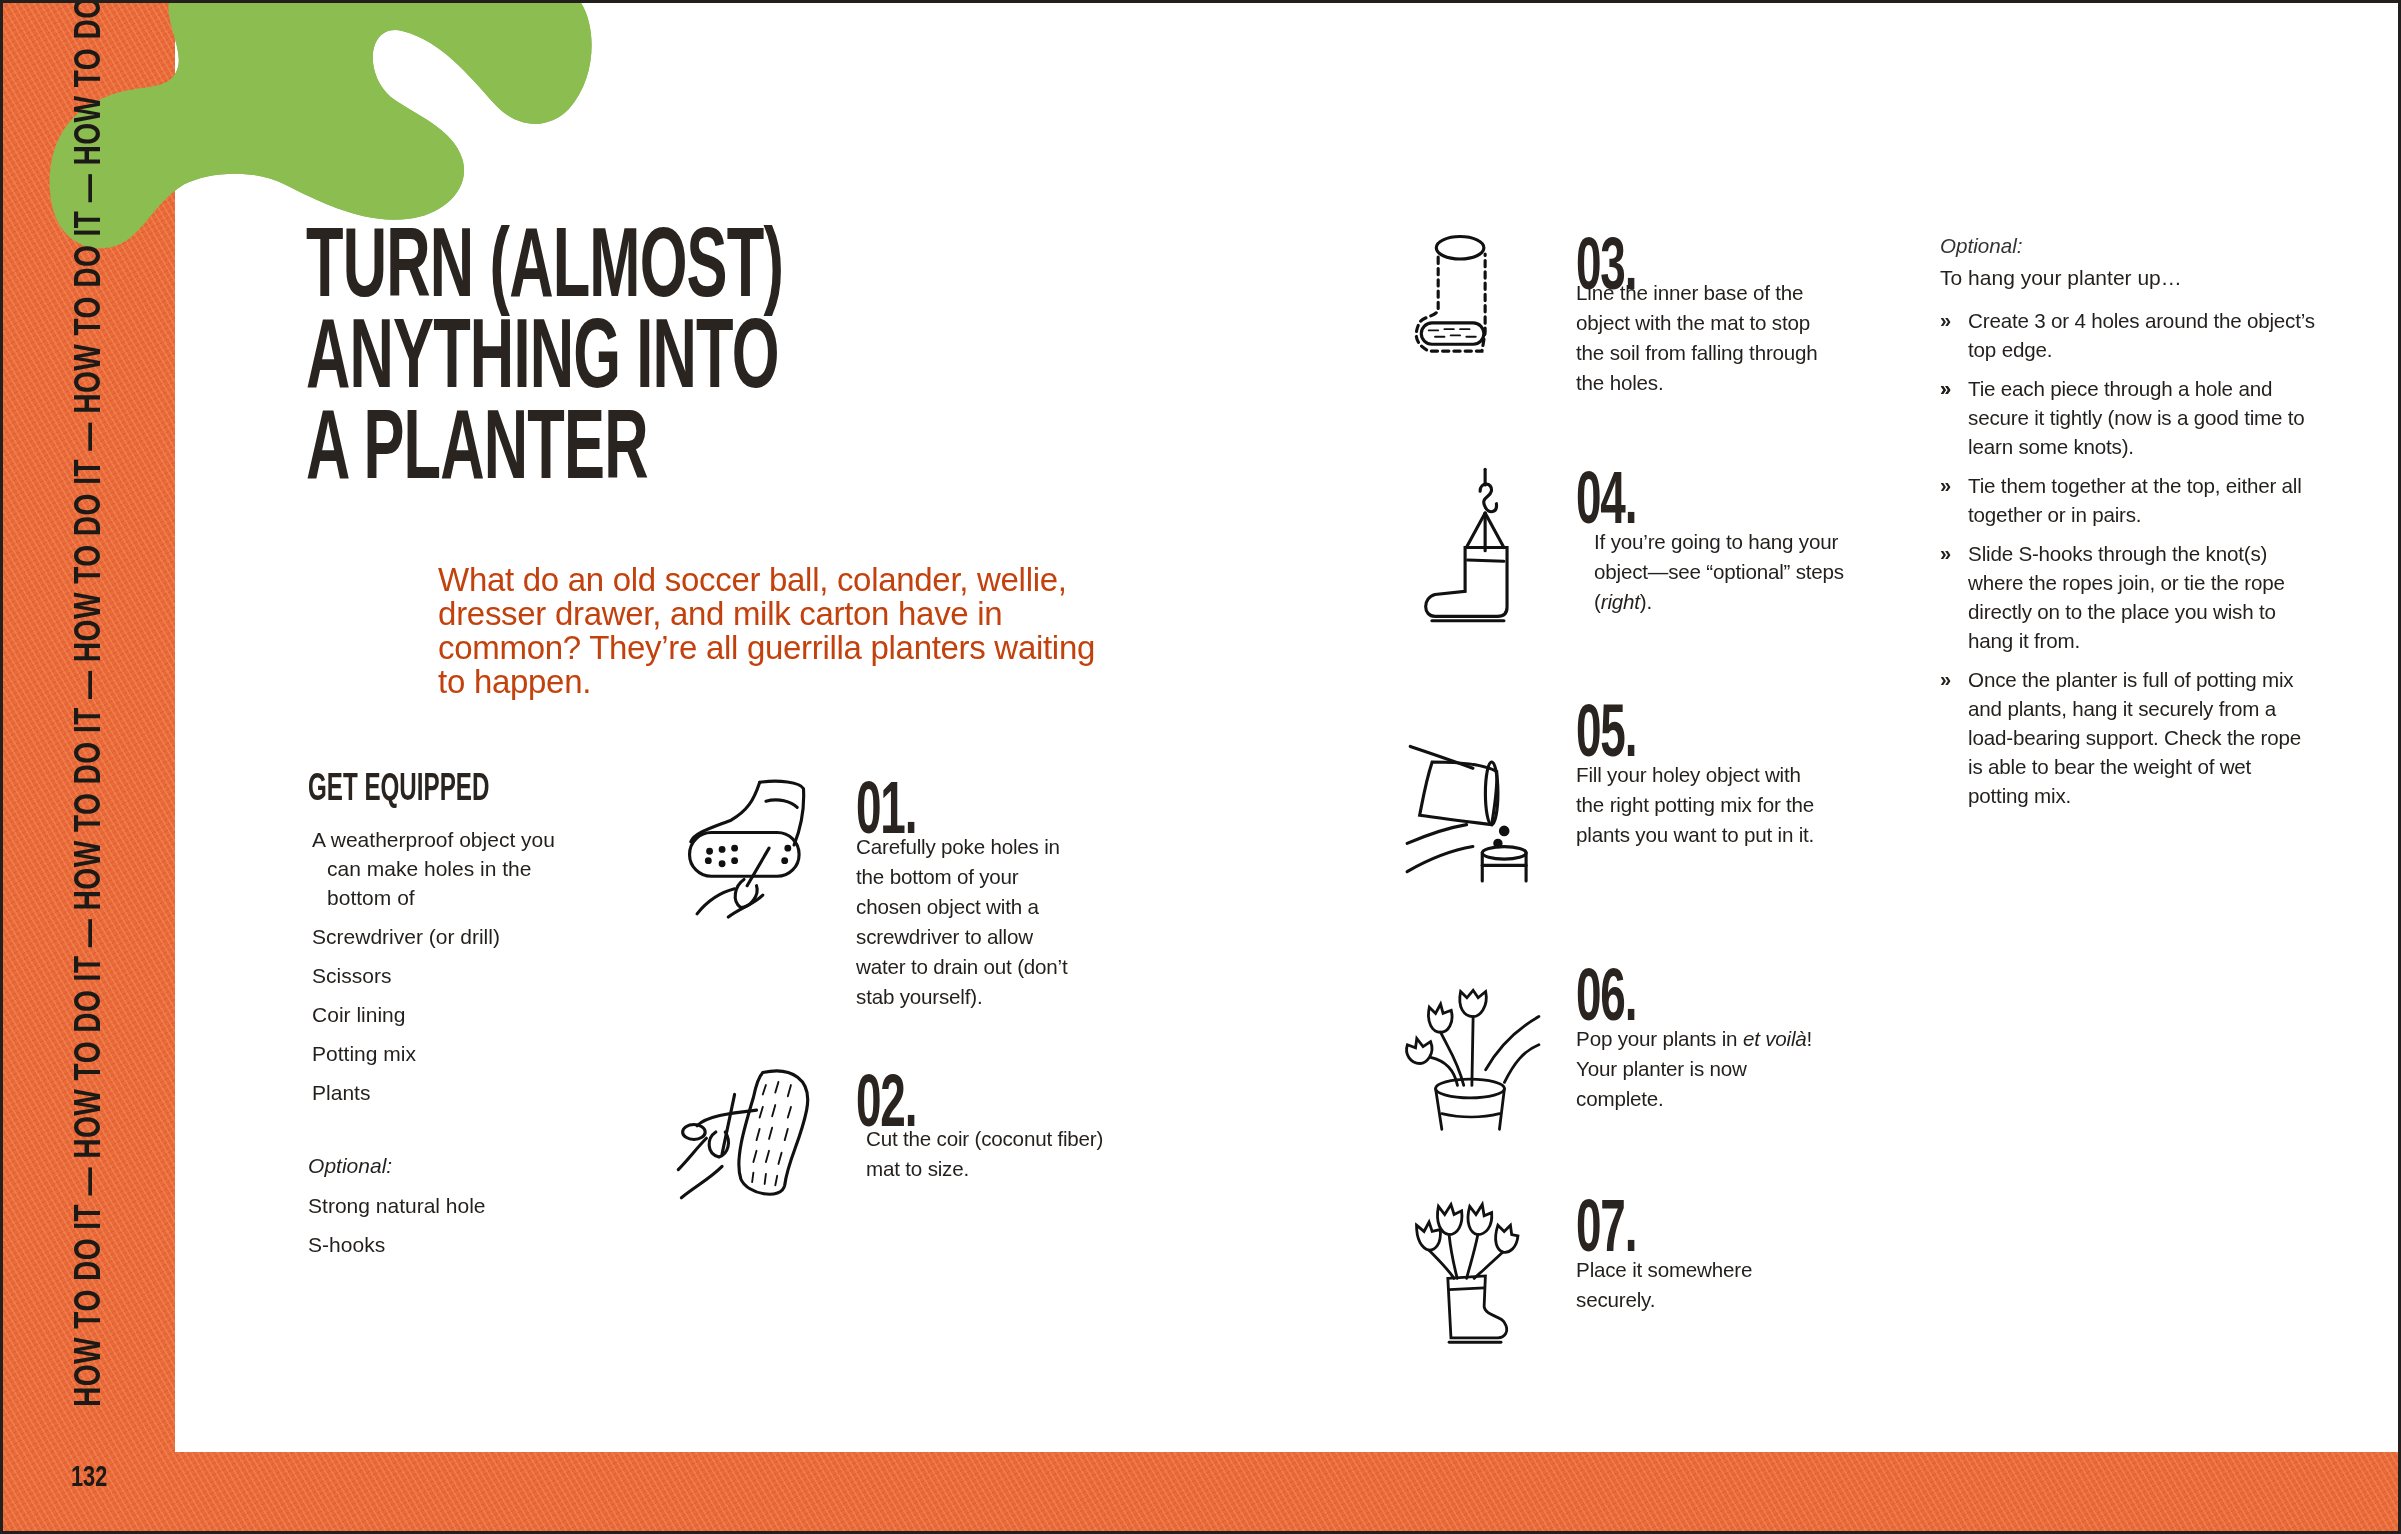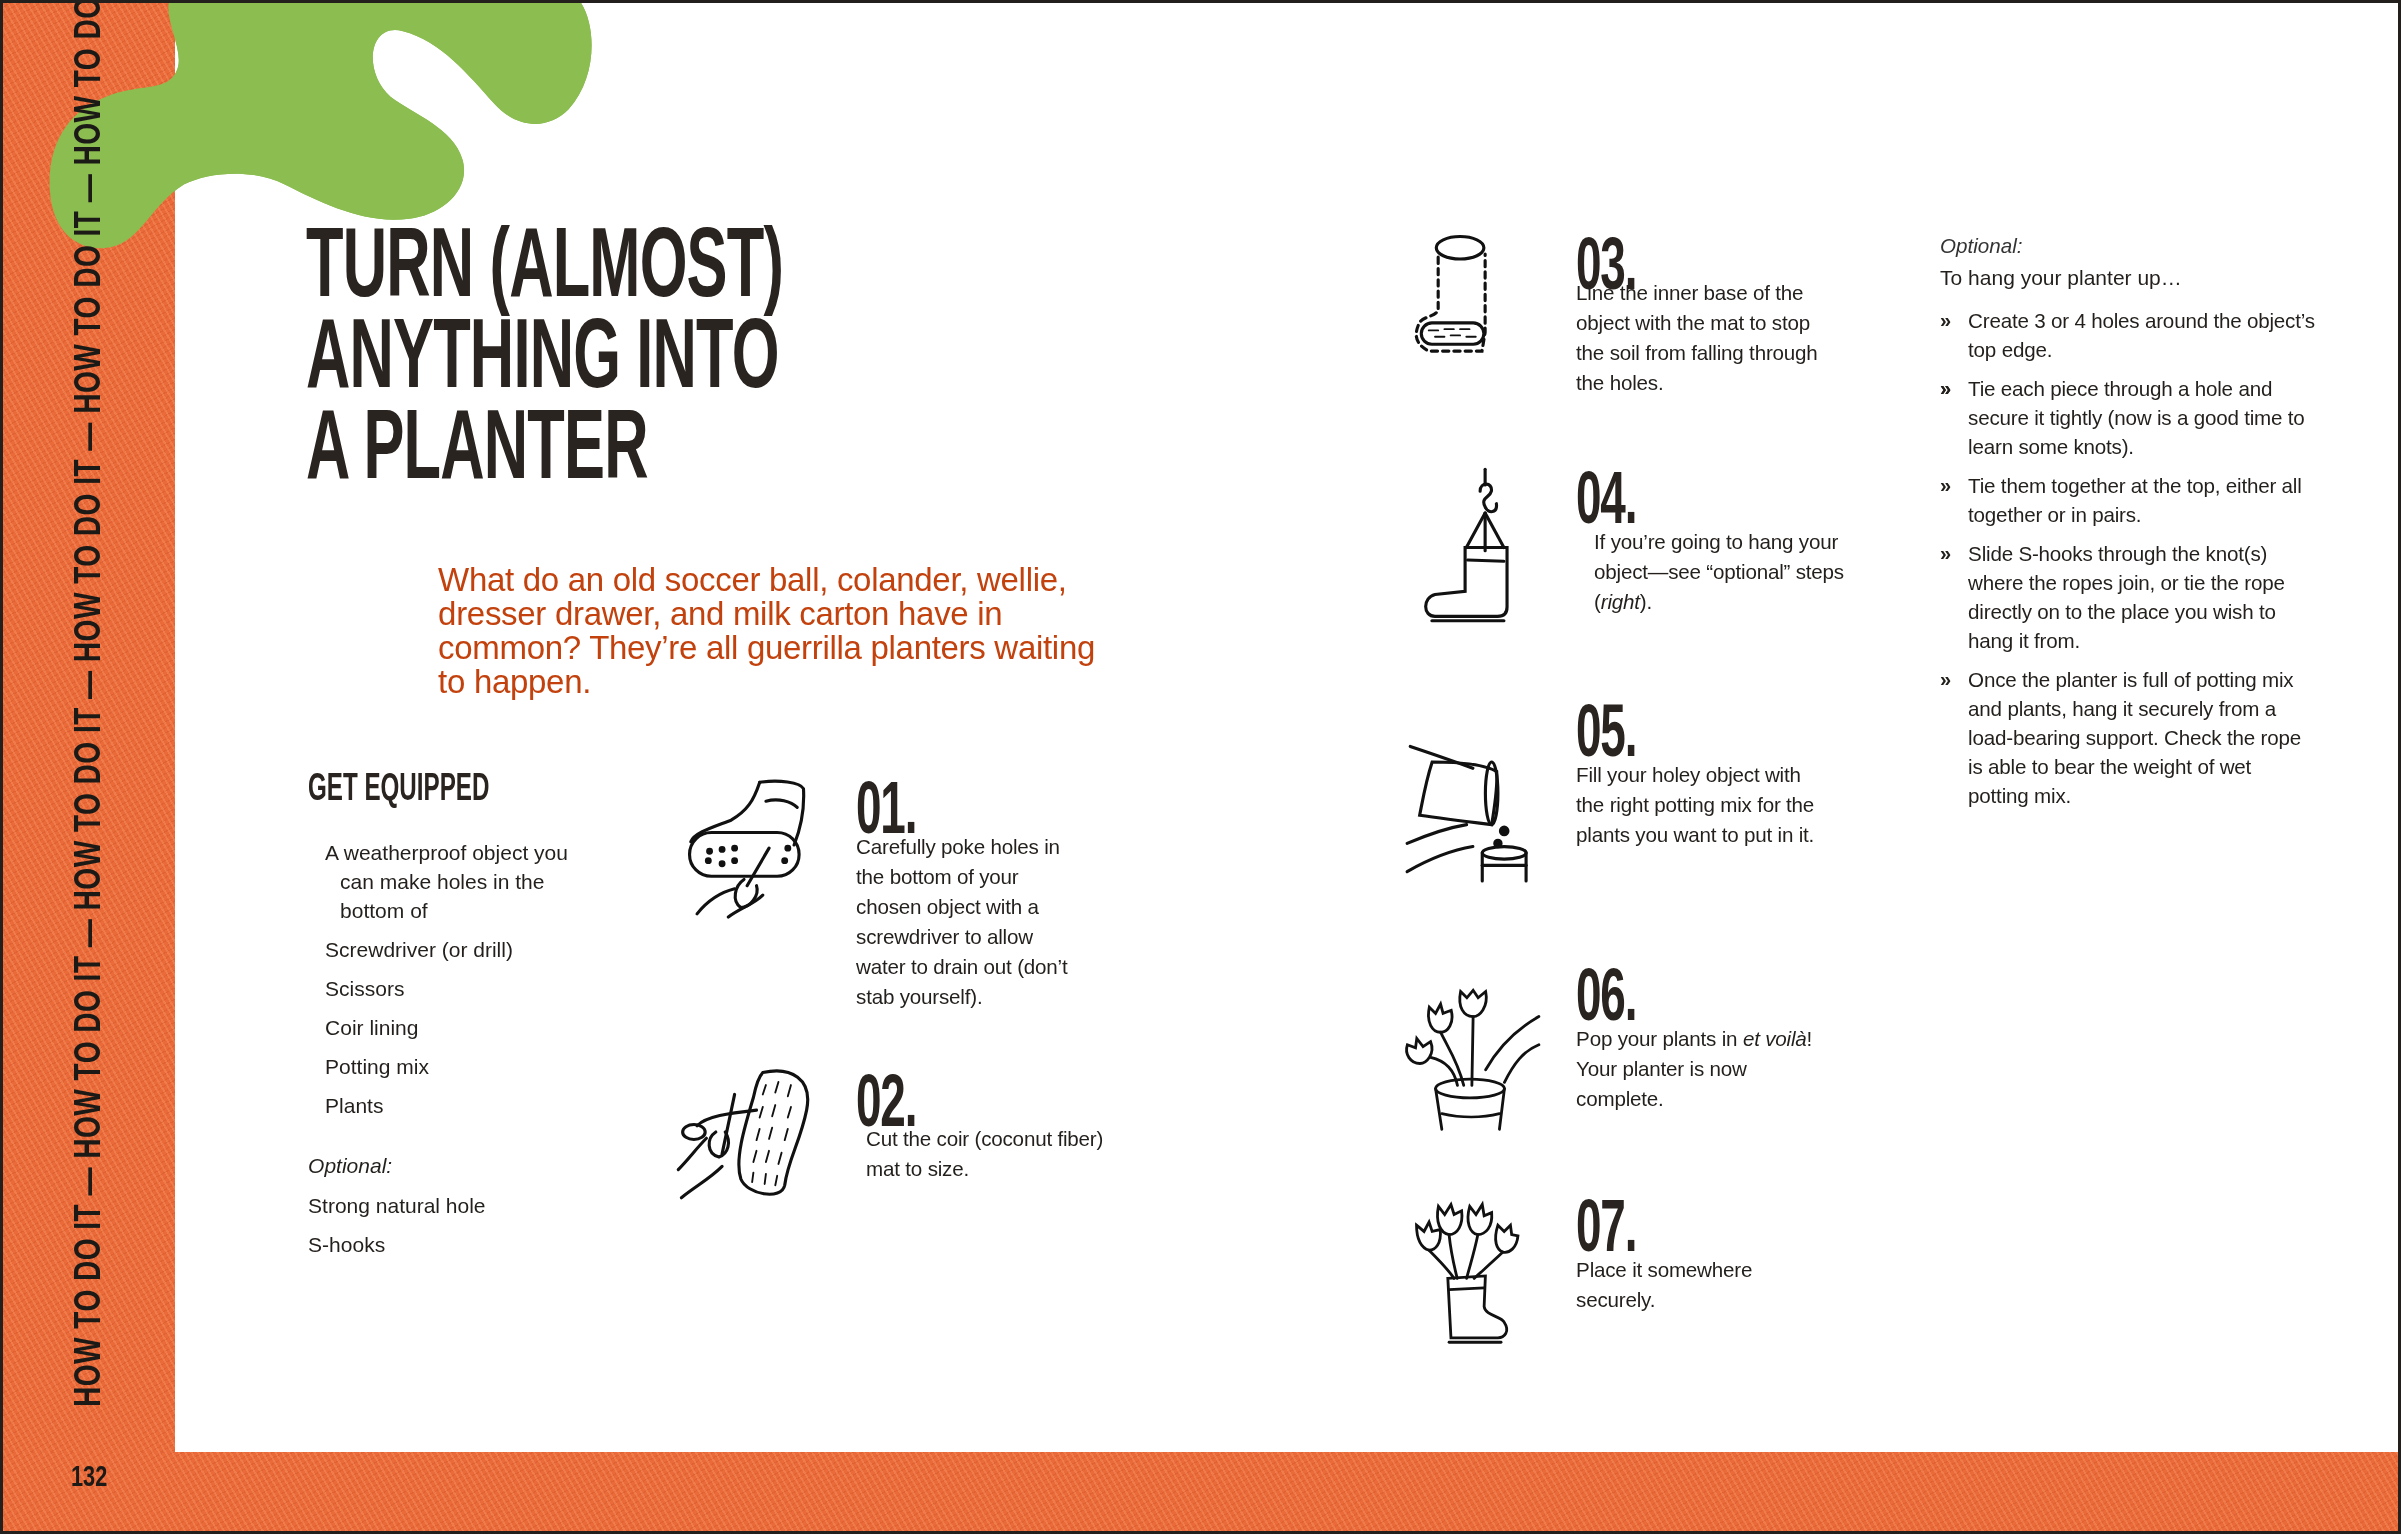--- a/index.html
+++ b/index.html
@@ -33,21 +33,21 @@
     color:#2a2420; transform:scaleX(0.62); transform-origin:left top; white-space:nowrap; letter-spacing:-1.3px;
   }
   .intro {
     position:absolute; left:435px; top:560px; width:657px; margin:0;
     font-size:33px; line-height:34px; color:#c2410c; letter-spacing:-0.3px;
   }
   .equip-heading {
     position:absolute; left:305px; top:762px; margin:0; font-weight:bold; font-size:39px;
     transform:scaleX(0.62); transform-origin:left top; white-space:nowrap; color:#2a2420;
   }
-  .equip-list { position:absolute; left:305px; top:818px; width:263px; margin:17px; padding:0; list-style:none; font-size:21px; line-height:29px; color:#231f1c; }
+  .equip-list { position:absolute; left:305px; top:818px; width:263px; margin:4px; padding:0; list-style:none; font-size:21px; line-height:29px; color:#231f1c; }
   .equip-list li { margin-bottom:10px; padding-left:15px; text-indent:-15px; }
   .equip-optional-label { position:absolute; left:305px; top:1151px; font-size:21px; font-style:italic; }
   .equip-optional { position:absolute; left:305px; top:1188px; margin:0; padding:0; list-style:none; font-size:21px; line-height:29px; }
   .equip-optional li { margin-bottom:10px; }
 
   .step { position:absolute; }
   .step .illus { position:absolute; left:0; top:0; width:144px; height:144px; }
   .step .num {
     position:absolute; font-weight:bold; font-size:74px; line-height:69px; color:#2a2420;
     transform:scaleX(0.62); transform-origin:left top; white-space:nowrap; letter-spacing:-1.9px;

